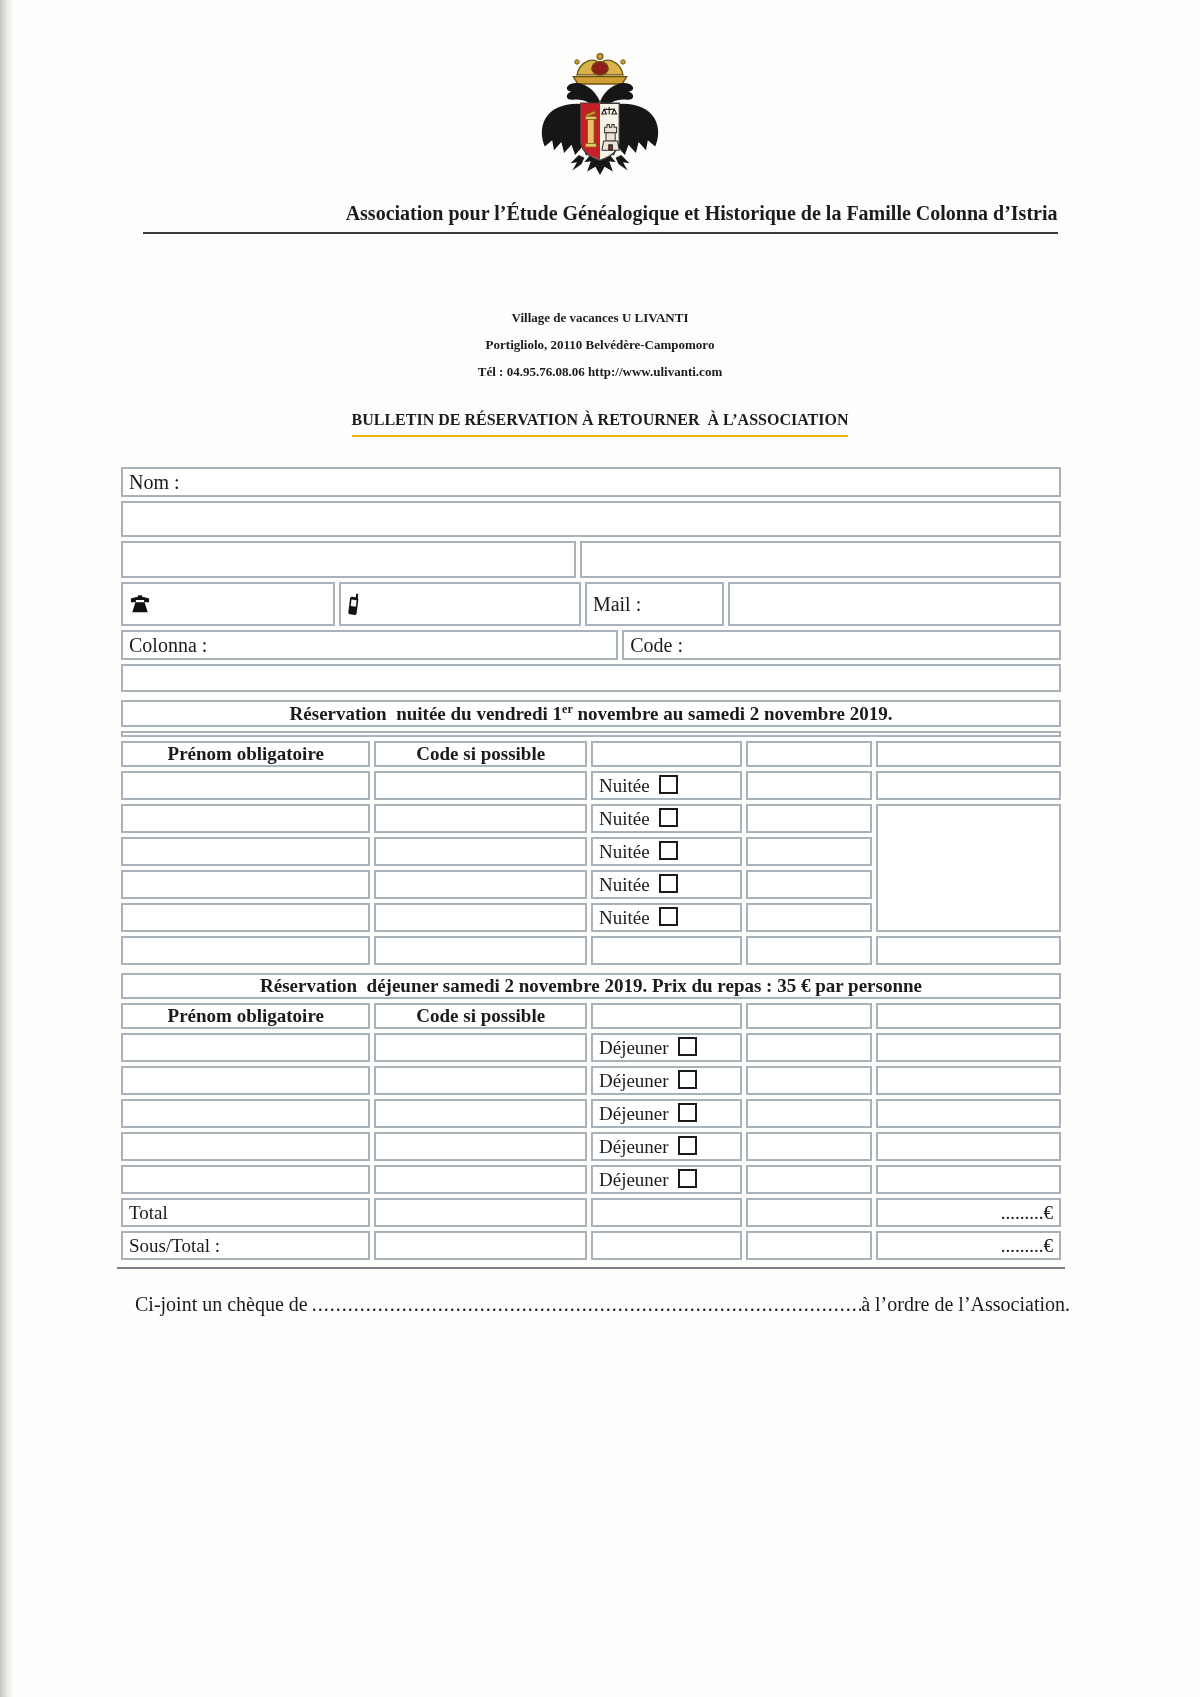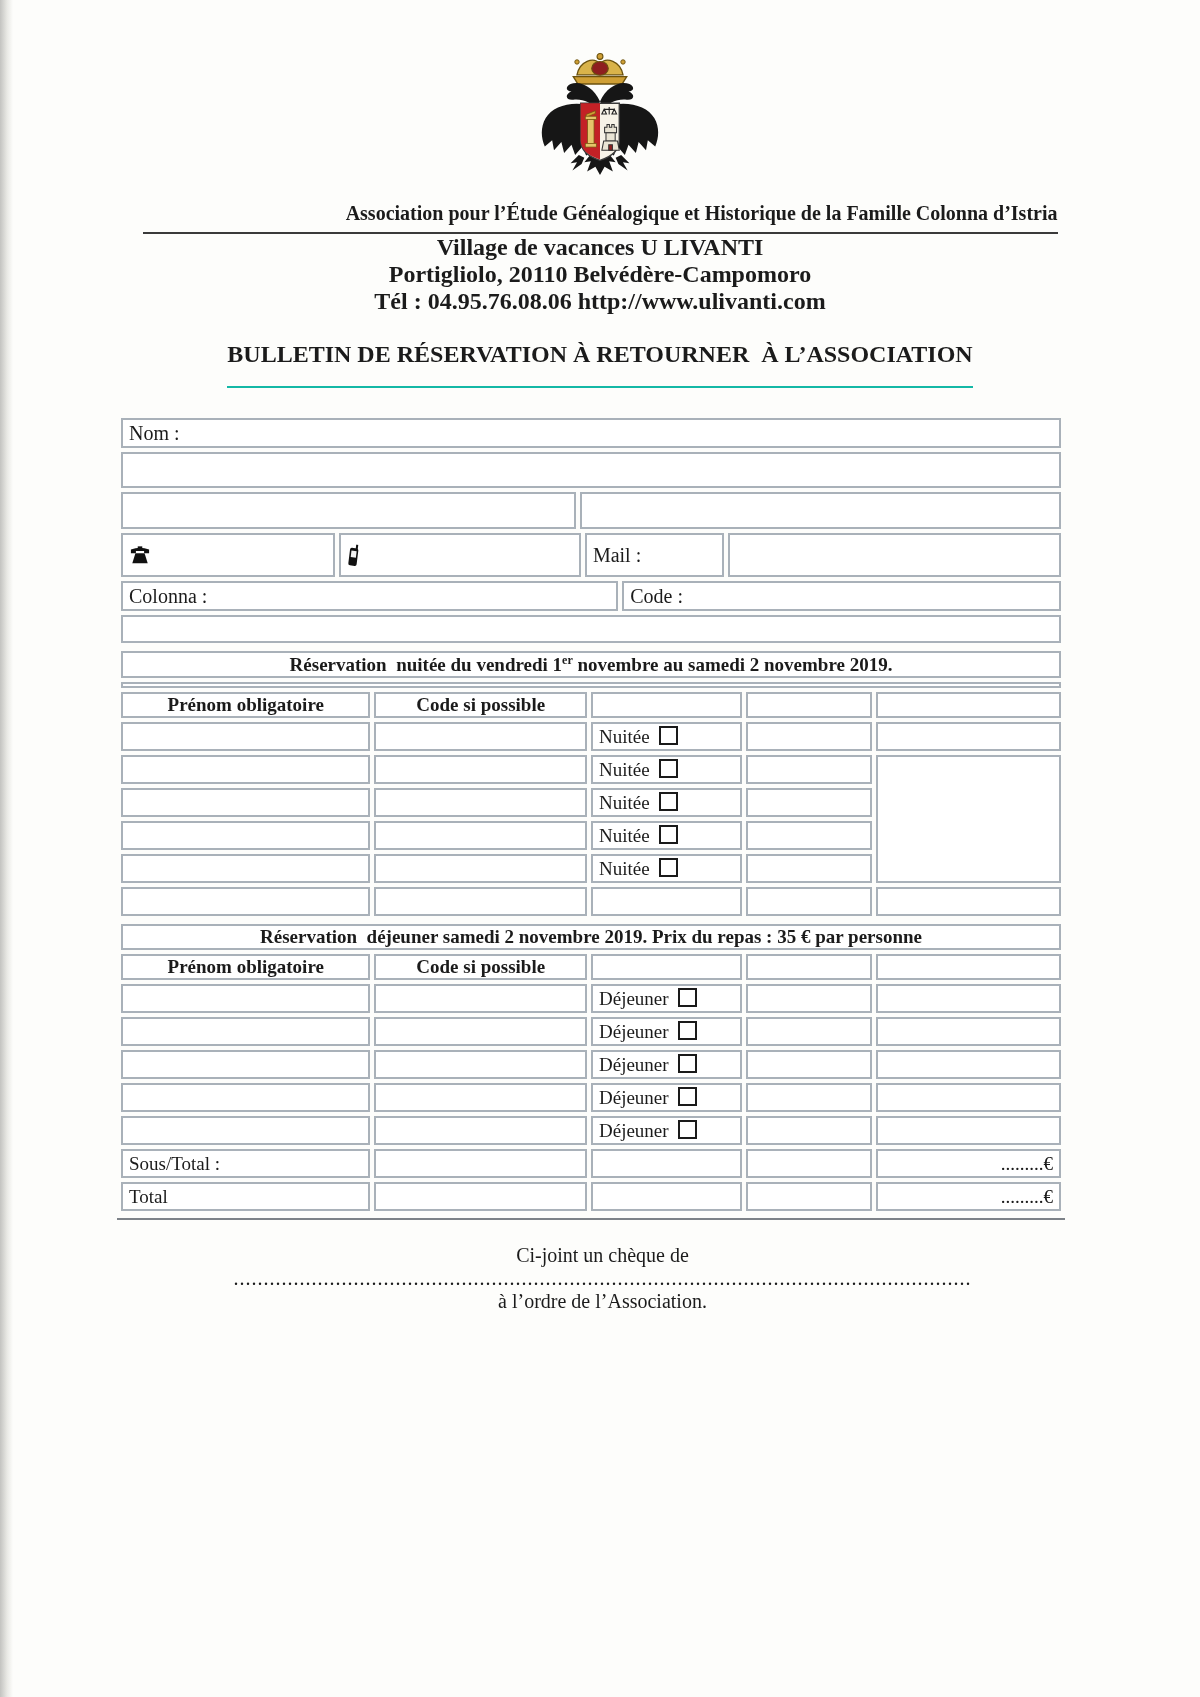--- a/index.html
+++ b/index.html
@@ -16,25 +16,25 @@
     position:absolute; left:0; top:0; bottom:0; width:13px;
     background:linear-gradient(90deg,#c3c3c0 0%,#e9e9e5 55%,rgba(255,255,255,0) 100%);
   }
   
   .crest{display:block; margin:50px auto 0;}
   .assoc-wrap{
     width:915px; margin:14px auto 0; text-align:right;
     border-bottom:2px solid #3a3a3a; padding-bottom:7px;
   }
   .assoc-title{font-size:20px; font-weight:bold; white-space:pre-wrap;}
-  .venue{text-align:center; font-weight:bold; font-size:24px; line-height:27px;}
+  .venue{margin-top:70px; text-align:center; font-weight:bold; font-size:13px; line-height:27px;}
   .bulletin{margin-top:26px; text-align:center;}
   .bulletin span{
-    display:inline-block; font-size:24px; font-weight:bold;
-    border-bottom:2px solid #14b8a6; padding-bottom:18px; white-space:pre-wrap;
+    display:inline-block; font-size:16px; font-weight:bold;
+    border-bottom:2px solid #eab308; padding-bottom:6px; white-space:pre-wrap;
   }
   
   .form-top{margin:30px 0 0 121px; width:940px;}
   .frow{display:flex; gap:4px; margin-bottom:4px;}
   .fcell{
     border:2px solid var(--border); background:#fff; box-sizing:border-box;
     font-size:20px; padding:2px 6px; display:flex; align-items:center;
   }
   .h28{height:30px}.h34{height:36px}.h35{height:37px}.h38{height:44px}.h26{height:28px}
   .grow{flex:1}
@@ -57,21 +57,20 @@
   sup{font-size:12px;}
   .checkbox{
     display:inline-block; width:15px; height:15px; background:#fff;
     border:2px solid #1a1a1a; vertical-align:-2px; margin-left:9px;
   }
   .endline{margin:3px 0 0 117px; width:948px; border-top:2px solid #7d8288;}
   
   .cheque{
     display:flex; align-items:center; margin:24px 0 0 135px; width:935px;
     font-size:20px;
-    flex-direction:column;
   }
   .cheque .leader{
     flex:1; overflow:hidden; white-space:nowrap; letter-spacing:1px; padding:0 4px;
   }
   .icon-cell{gap:4px;}
 </style>
 </head>
 <body>
 
 <div class="page">
@@ -289,28 +288,28 @@
       <td class="row"></td>
     </tr>
     <tr>
       <td class="row"></td>
       <td class="row"></td>
       <td class="row"><span>Déjeuner</span><span class="checkbox"></span></td>
       <td class="row"></td>
       <td class="row"></td>
     </tr>
     <tr>
+      <td class="row">Total</td>
+      <td class="row"></td>
+      <td class="row"></td>
+      <td class="row"></td>
+      <td class="row euros">.........€</td>
+    </tr>
+    <tr>
       <td class="row">Sous/Total :</td>
-      <td class="row"></td>
-      <td class="row"></td>
-      <td class="row"></td>
-      <td class="row euros">.........€</td>
-    </tr>
-    <tr>
-      <td class="row">Total</td>
       <td class="row"></td>
       <td class="row"></td>
       <td class="row"></td>
       <td class="row euros">.........€</td>
     </tr>
   </tbody>
     </table>
 
   <div class="endline"></div>
 

